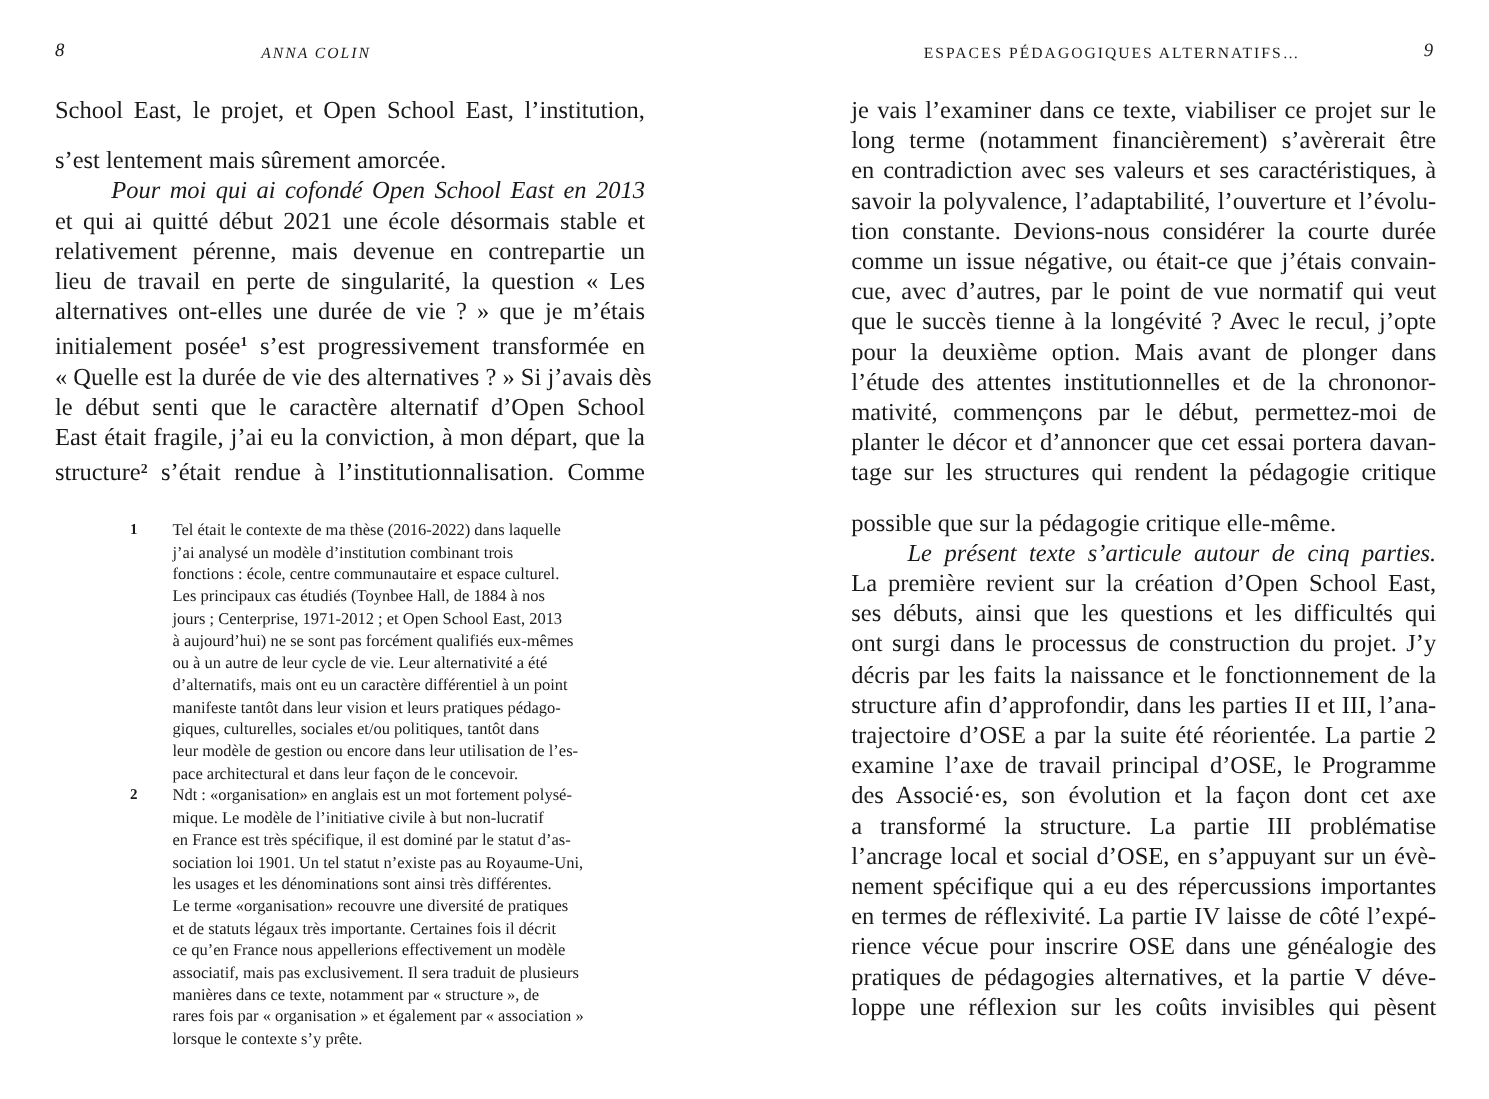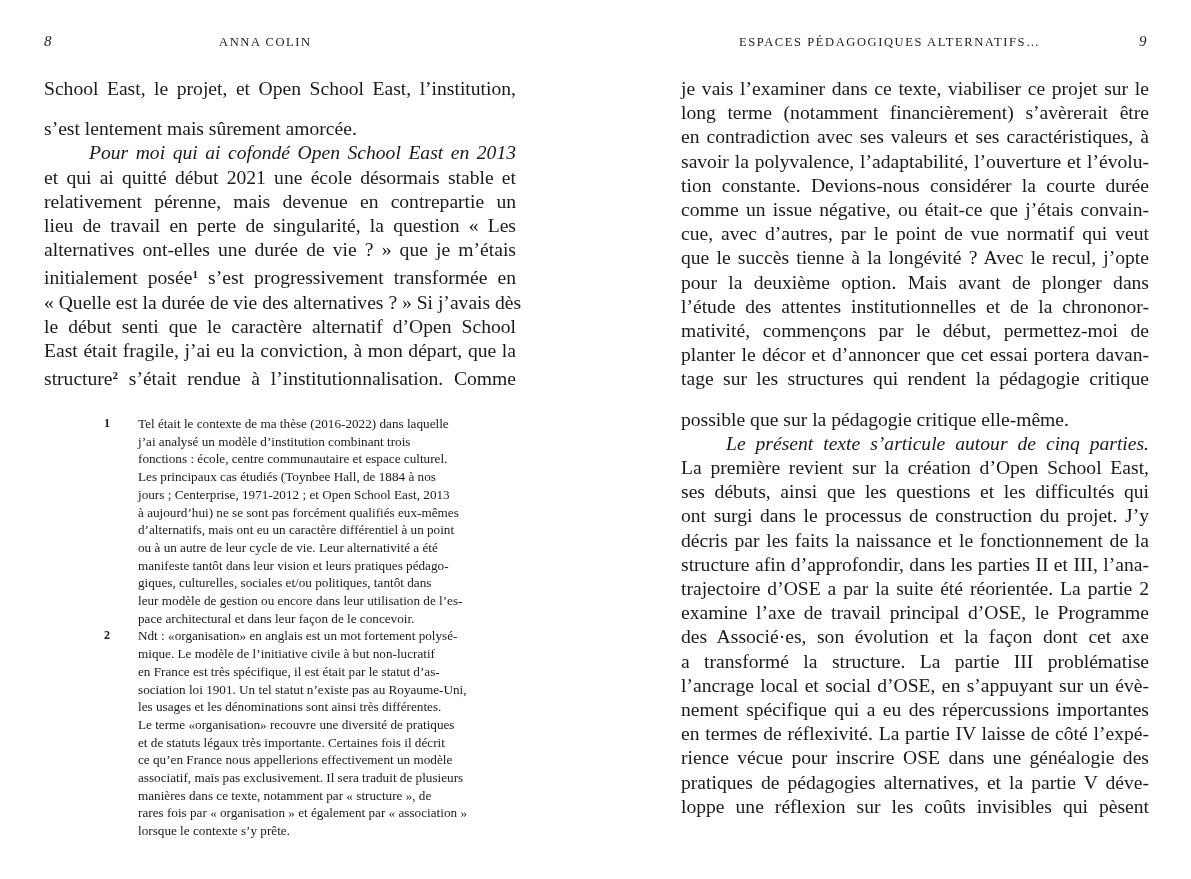--- a/index.html
+++ b/index.html
@@ -19,21 +19,21 @@
     position: absolute; top: 35px;
     font-size: 12.5px; letter-spacing: 1.6px;
     text-transform: uppercase;
     font-variant: small-caps;
   }
   .folio {
     position: absolute; top: 33px;
     font-size: 15px; font-style: italic;
   }
   .page-left .folio { left: 44px; }
-  .page-left .running-head { left: 219px; }
+  .page-left .running-head { left: 209px; font-style: italic; }
   .page-right .running-head { left: 144px; }
   .page-right .folio { left: 544px; }
 
   .body-text {
     position: absolute; top: 77px;
     font-size: 19.6px; line-height: 24.2px;
   }
   .page-left .body-text { left: 44px; width: 472px; }
   .page-right .body-text { left: 86px; width: 468px; }
   .line { display: block; white-space: nowrap; text-align: justify; text-align-last: justify; }
@@ -73,32 +73,32 @@
 
   <div class="footnotes">
     <div class="note">
       <span class="note-num">1</span>
       <span class="line">Tel était le contexte de ma thèse (2016-2022) dans laquelle</span>
       <span class="line">j’ai analysé un modèle d’institution combinant trois</span>
       <span class="line">fonctions : école, centre communautaire et espace culturel.</span>
       <span class="line">Les principaux cas étudiés (Toynbee Hall, de 1884 à nos</span>
       <span class="line">jours ; Centerprise, 1971-2012 ; et Open School East, 2013</span>
       <span class="line">à aujourd’hui) ne se sont pas forcément qualifiés eux-mêmes</span>
+      <span class="line">ou à un autre de leur cycle de vie. Leur alternativité a été</span>
       <span class="line">d’alternatifs, mais ont eu un caractère différentiel à un point</span>
-      <span class="line">ou à un autre de leur cycle de vie. Leur alternativité a été</span>
       <span class="line">manifeste tantôt dans leur vision et leurs pratiques pédago-</span>
       <span class="line">giques, culturelles, sociales et/ou politiques, tantôt dans</span>
       <span class="line">leur modèle de gestion ou encore dans leur utilisation de l’es-</span>
       <span class="line">pace architectural et dans leur façon de le concevoir.</span>
     </div>
     <div class="note">
       <span class="note-num">2</span>
       <span class="line">Ndt : «organisation» en anglais est un mot fortement polysé-</span>
       <span class="line">mique. Le modèle de l’initiative civile à but non-lucratif</span>
-      <span class="line">en France est très spécifique, il est était par le statut d’as-</span>
+      <span class="line">en France est très spécifique, il est dominé par le statut d’as-</span>
       <span class="line">sociation loi 1901. Un tel statut n’existe pas au Royaume-Uni,</span>
       <span class="line">les usages et les dénominations sont ainsi très différentes.</span>
       <span class="line">Le terme «organisation» recouvre une diversité de pratiques</span>
       <span class="line">et de statuts légaux très importante. Certaines fois il décrit</span>
       <span class="line">ce qu’en France nous appellerions effectivement un modèle</span>
       <span class="line">associatif, mais pas exclusivement. Il sera traduit de plusieurs</span>
       <span class="line">manières dans ce texte, notamment par « structure », de</span>
       <span class="line">rares fois par « organisation » et également par « association »</span>
       <span class="line">lorsque le contexte s’y prête.</span>
     </div>

